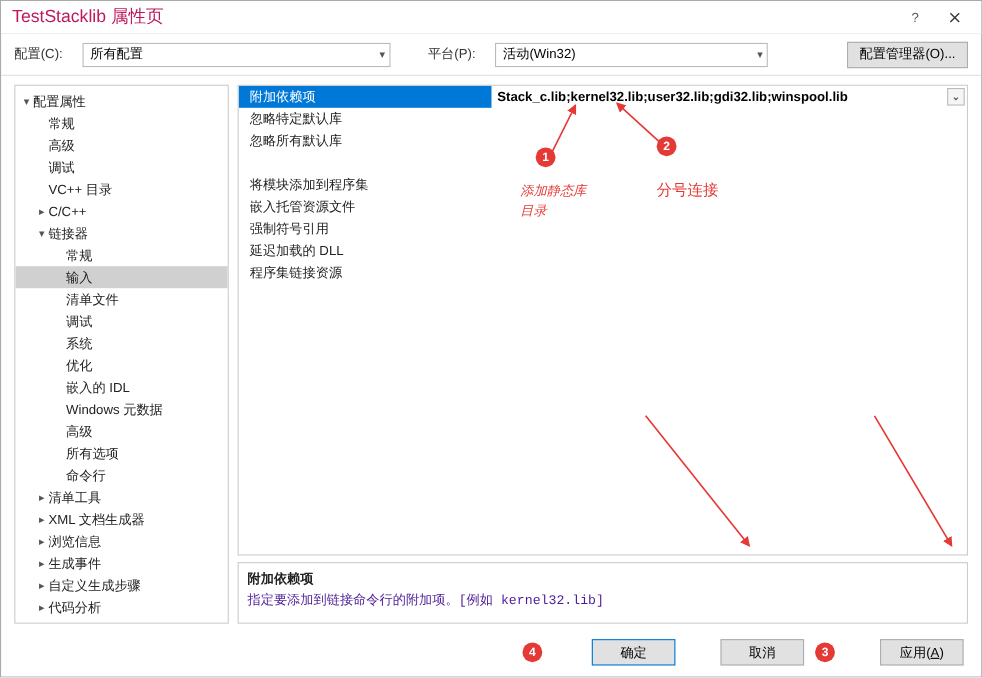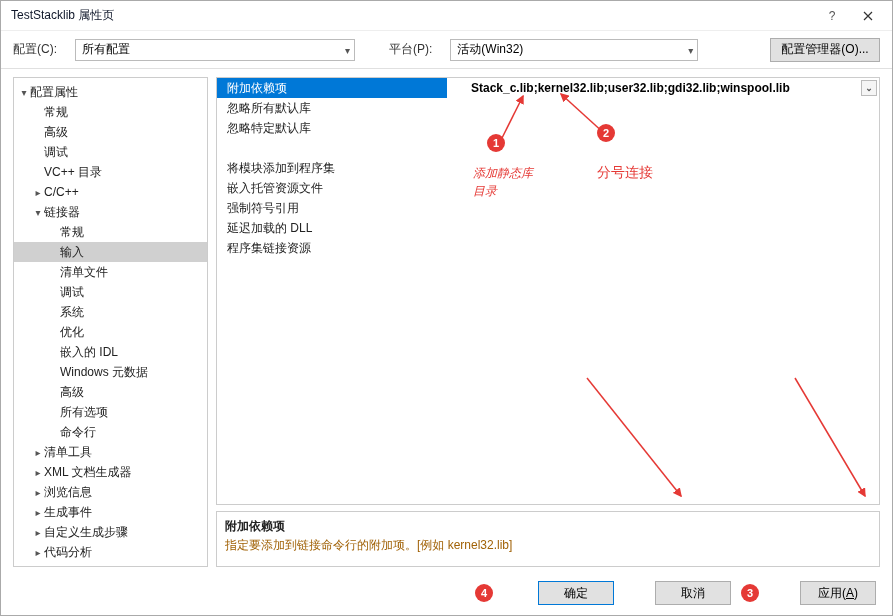--- a/index.html
+++ b/index.html
@@ -1,43 +1,43 @@
 <!DOCTYPE html>
 <html><head>
 <meta charset="utf-8">
 <style>
 * { box-sizing: border-box; margin: 0; padding: 0; font-family: "Segoe UI", "Microsoft YaHei", sans-serif; font-size: 12px; }
 body { background: #f0f0f0; width: 893px; height: 616px; overflow: hidden; }
 .dialog { width: 893px; height: 616px; background: #fff; border: 1px solid #aaa; display: flex; flex-direction: column; }
 .titlebar { height: 30px; display: flex; align-items: center; padding: 0 6px 0 10px; background: #fff; border-bottom: 1px solid #eee; }
-.titlebar .title { flex: 1; font-size: 12px; color: #0f172a; }
+.titlebar .title { flex: 1; font-size: 16px; color: #be185d; }
 .titlebar .ctl { width: 36px; height: 28px; display: flex; align-items: center; justify-content: center; color: #555; cursor: pointer; }
 .toolbar-row { height: 38px; display: flex; align-items: center; gap: 18px; padding: 0 12px; border-bottom: 1px solid #e0e0e0; }
 .toolbar-row label { color: #333; }
 .combo { position: relative; border: 1px solid #bbb; background: #fff; height: 22px; display: flex; align-items: center; padding: 0 18px 0 6px; }
 .combo .caret { position: absolute; right: 4px; top: 50%; transform: translateY(-50%); font-size: 10px; color: #555; }
 .main { flex: 1; display: flex; padding: 8px 12px 4px 12px; gap: 8px; overflow: hidden; }
 .tree-pane { width: 195px; border: 1px solid #ccc; background: #fff; overflow-y: auto; padding: 4px 0; }
 .tree-item { display: flex; align-items: center; height: 20px; padding-right: 4px; cursor: pointer; color: #222; white-space: nowrap; }
 .tree-item.selected { background: #d0d0d0; align-items: center; }
 .tw { display: inline-block; width: 12px; text-align: center; color: #555; font-size: 10px; }
 .indent0 { padding-left: 4px; }
 .indent1 { padding-left: 18px; }
 .indent2 { padding-left: 34px; }
 .right-pane { flex: 1; display: flex; flex-direction: column; gap: 6px; position: relative; }
 .proplist { flex: 1; border: 1px solid #ccc; background: #fff; position: relative; overflow: hidden; }
 .prop-row { display: flex; height: 20px; align-items: stretch; }
 .prop-label { width: 230px; padding-left: 10px; display: flex; align-items: center; color: #222; }
 .prop-row.sel .prop-label { background: #0078d7; color: #fff; }
-.prop-value { flex: 1; padding-left: 4px; display: flex; align-items: center; border-left: 1px solid transparent; font-weight: bold; color: #000; position: relative; margin-left: 19px; }
+.prop-value { flex: 1; padding-left: 4px; display: flex; align-items: center; border-left: 1px solid transparent; font-weight: bold; color: #000; position: relative; }
 .prop-row.sel .prop-value { background: #fff; }
 .prop-value .drop { position: absolute; right: 2px; top: 2px; width: 16px; height: 16px; border: 1px solid #bbb; background: #f5f5f5; display: flex; align-items: center; justify-content: center; font-size: 9px; color: #555; }
 .desc-box { border: 1px solid #ccc; background: #fff; padding: 6px 8px; height: 56px; }
 .desc-box .dtitle { font-weight: bold; color: #222; margin-bottom: 2px; }
-.desc-box .dtext { color: #a16207; }
+.desc-box .dtext { color: #4c1d95; font-family: Liberation Mono, monospace; }
 .footer { height: 44px; display: flex; align-items: center; justify-content: flex-end; gap: 8px; padding: 0 16px; }
 button.btn { min-width: 76px; height: 24px; border: 1px solid #adadad; background: #e1e1e1; color: #000; cursor: pointer; margin-left: 33px; }
 button.btn.primary { border-color: #0078d7; }
 .annot { position: absolute; color: #e53935; font-size: 14px; pointer-events: none; z-index: 5; }
 .badge { width: 18px; height: 18px; border-radius: 50%; background: #e53935; color: #fff; display: flex; align-items: center; justify-content: center; font-size: 11px; font-weight: bold; position: absolute; pointer-events: none; z-index: 6; }
 svg.arrow { position: absolute; pointer-events: none; z-index: 4; }
 .u { text-decoration: underline; }
 </style>
 </head>
 <body>
@@ -208,25 +208,25 @@
                 <path d="M0,0 L6,3 L0,6 Z" fill="#e53935"></path>
               </marker>
             </defs>
             <line x1="10" y1="6" x2="80" y2="124" stroke="#e53935" stroke-width="1.5" marker-end="url(#ah4)"></line>
           </svg>
       <div class="prop-row sel">
             <div class="prop-label">附加依赖项</div>
             <div class="prop-value">Stack_c.lib;kernel32.lib;user32.lib;gdi32.lib;winspool.lib<div class="drop">⌄</div></div>
           </div>
           <div class="prop-row">
+            <div class="prop-label">忽略特定默认库</div>
+            <div class="prop-value"></div>
+          </div>
+          <div class="prop-row">
             <div class="prop-label">忽略所有默认库</div>
-            <div class="prop-value"></div>
-          </div>
-          <div class="prop-row">
-            <div class="prop-label">忽略特定默认库</div>
             <div class="prop-value"></div>
           </div>
           <div class="prop-row">
             <div class="prop-value"></div>
           </div>
           <div class="prop-row">
             <div class="prop-label">将模块添加到程序集</div>
             <div class="prop-value"></div>
           </div>
           <div class="prop-row">

